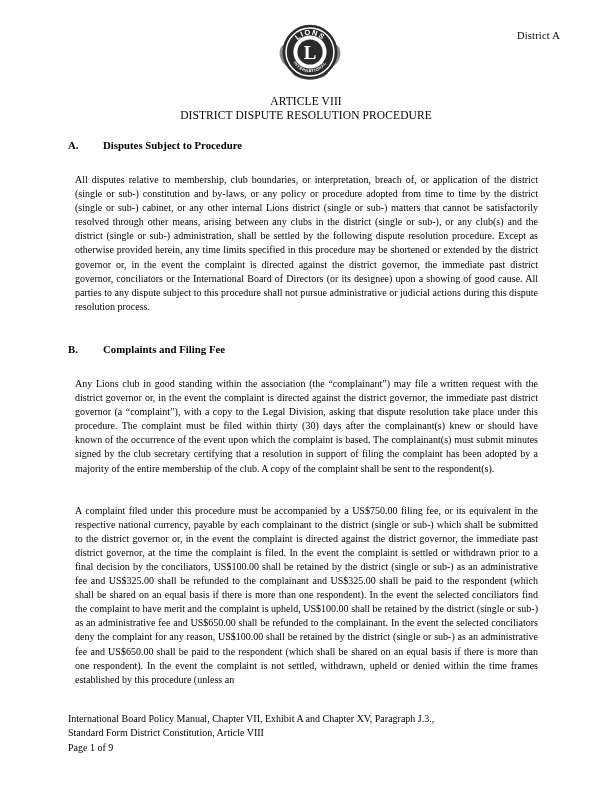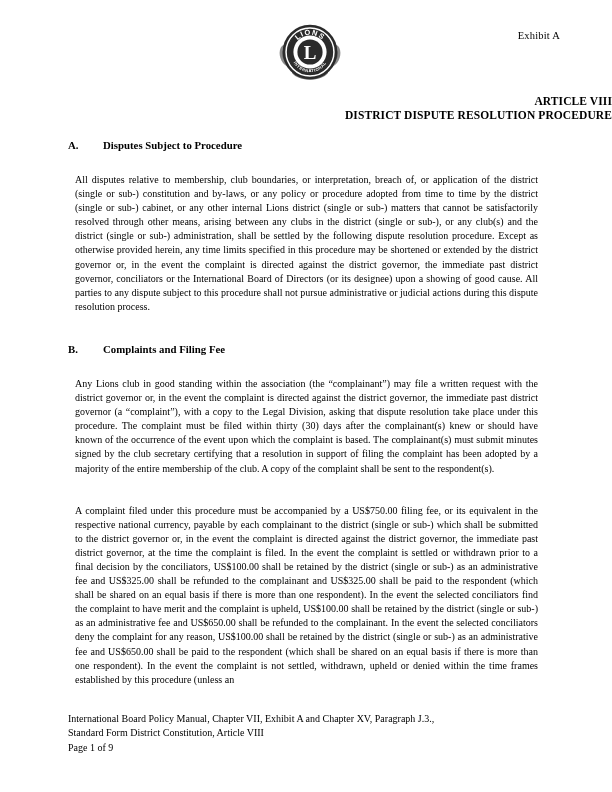--- a/index.html
+++ b/index.html
@@ -46,22 +46,22 @@
     width: 68px;
     height: 72px;
   }
 
   
   .doc-title {
     position: absolute;
     top: 95px;
     left: 0;
     width: 612px;
-    text-align: right;
-    font-weight: bold;
+    text-align: center;
+    font-weight: normal;
     font-size: 11.5px;
     letter-spacing: 0.1px;
   }
   .doc-title .line2 {
     display: block;
     margin-top: 2px;
   }
 
   
   .content {
@@ -147,21 +147,21 @@
         </text>
         <text font-family="Liberation Sans, sans-serif" font-size="4.1" font-weight="bold" fill="#ffffff" letter-spacing="0.5">
           <textPath href="#arcBot" startOffset="50%" text-anchor="middle">INTERNATIONAL</textPath>
         </text>
 
         <circle cx="34" cy="36" r="12.6" fill="#2b2b2b"></circle>
         <text x="34" y="43.4" text-anchor="middle" font-family="Liberation Serif, serif" font-size="19" font-weight="bold" fill="#ffffff">L</text>
       </svg>
     </div>
 
-    <div class="exhibit-label">Exhibit A</div>
+    <div class="exhibit-label">District A</div>
   </div>
 
   <div class="doc-title">
     <span>ARTICLE VIII</span>
     <span class="line2">DISTRICT DISPUTE RESOLUTION PROCEDURE</span>
   </div>
 
   <div class="content">
 
     <div class="section-head">

